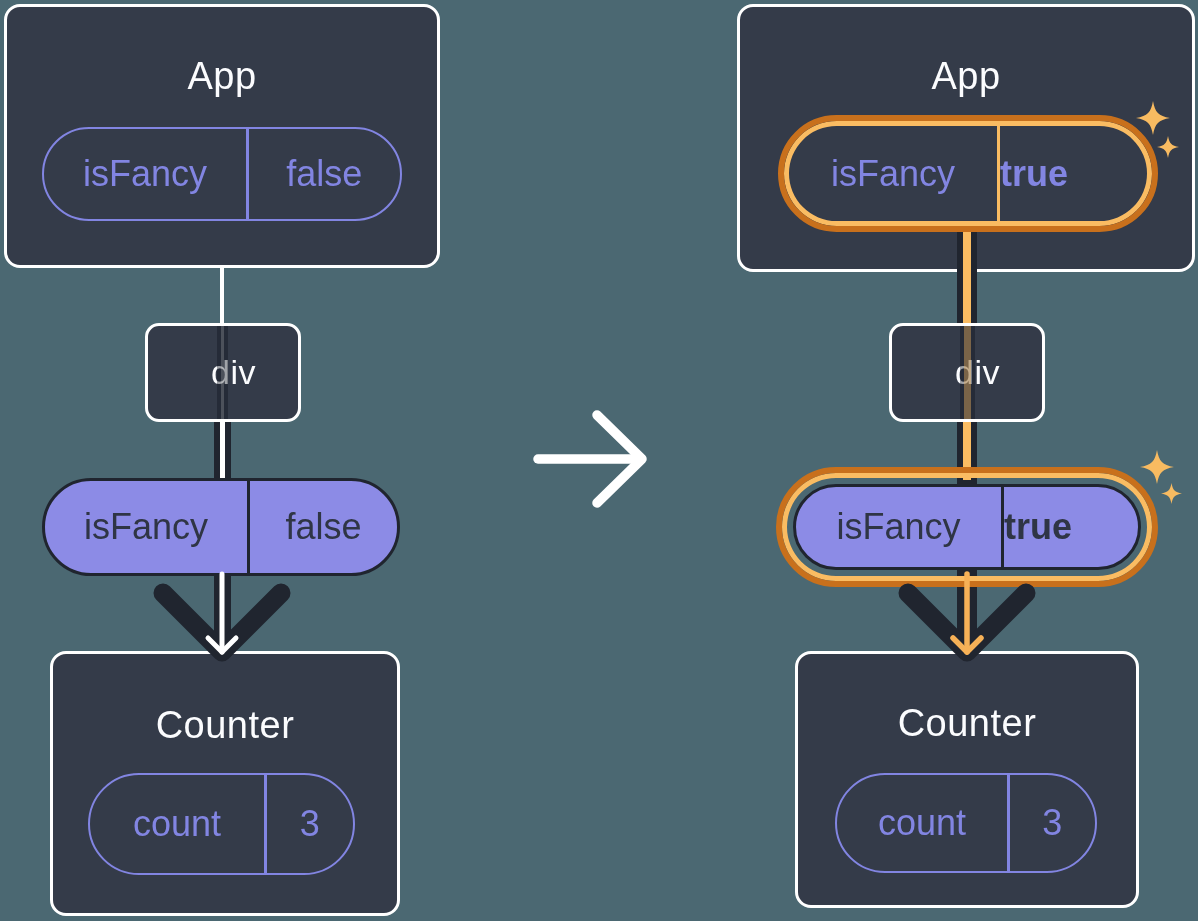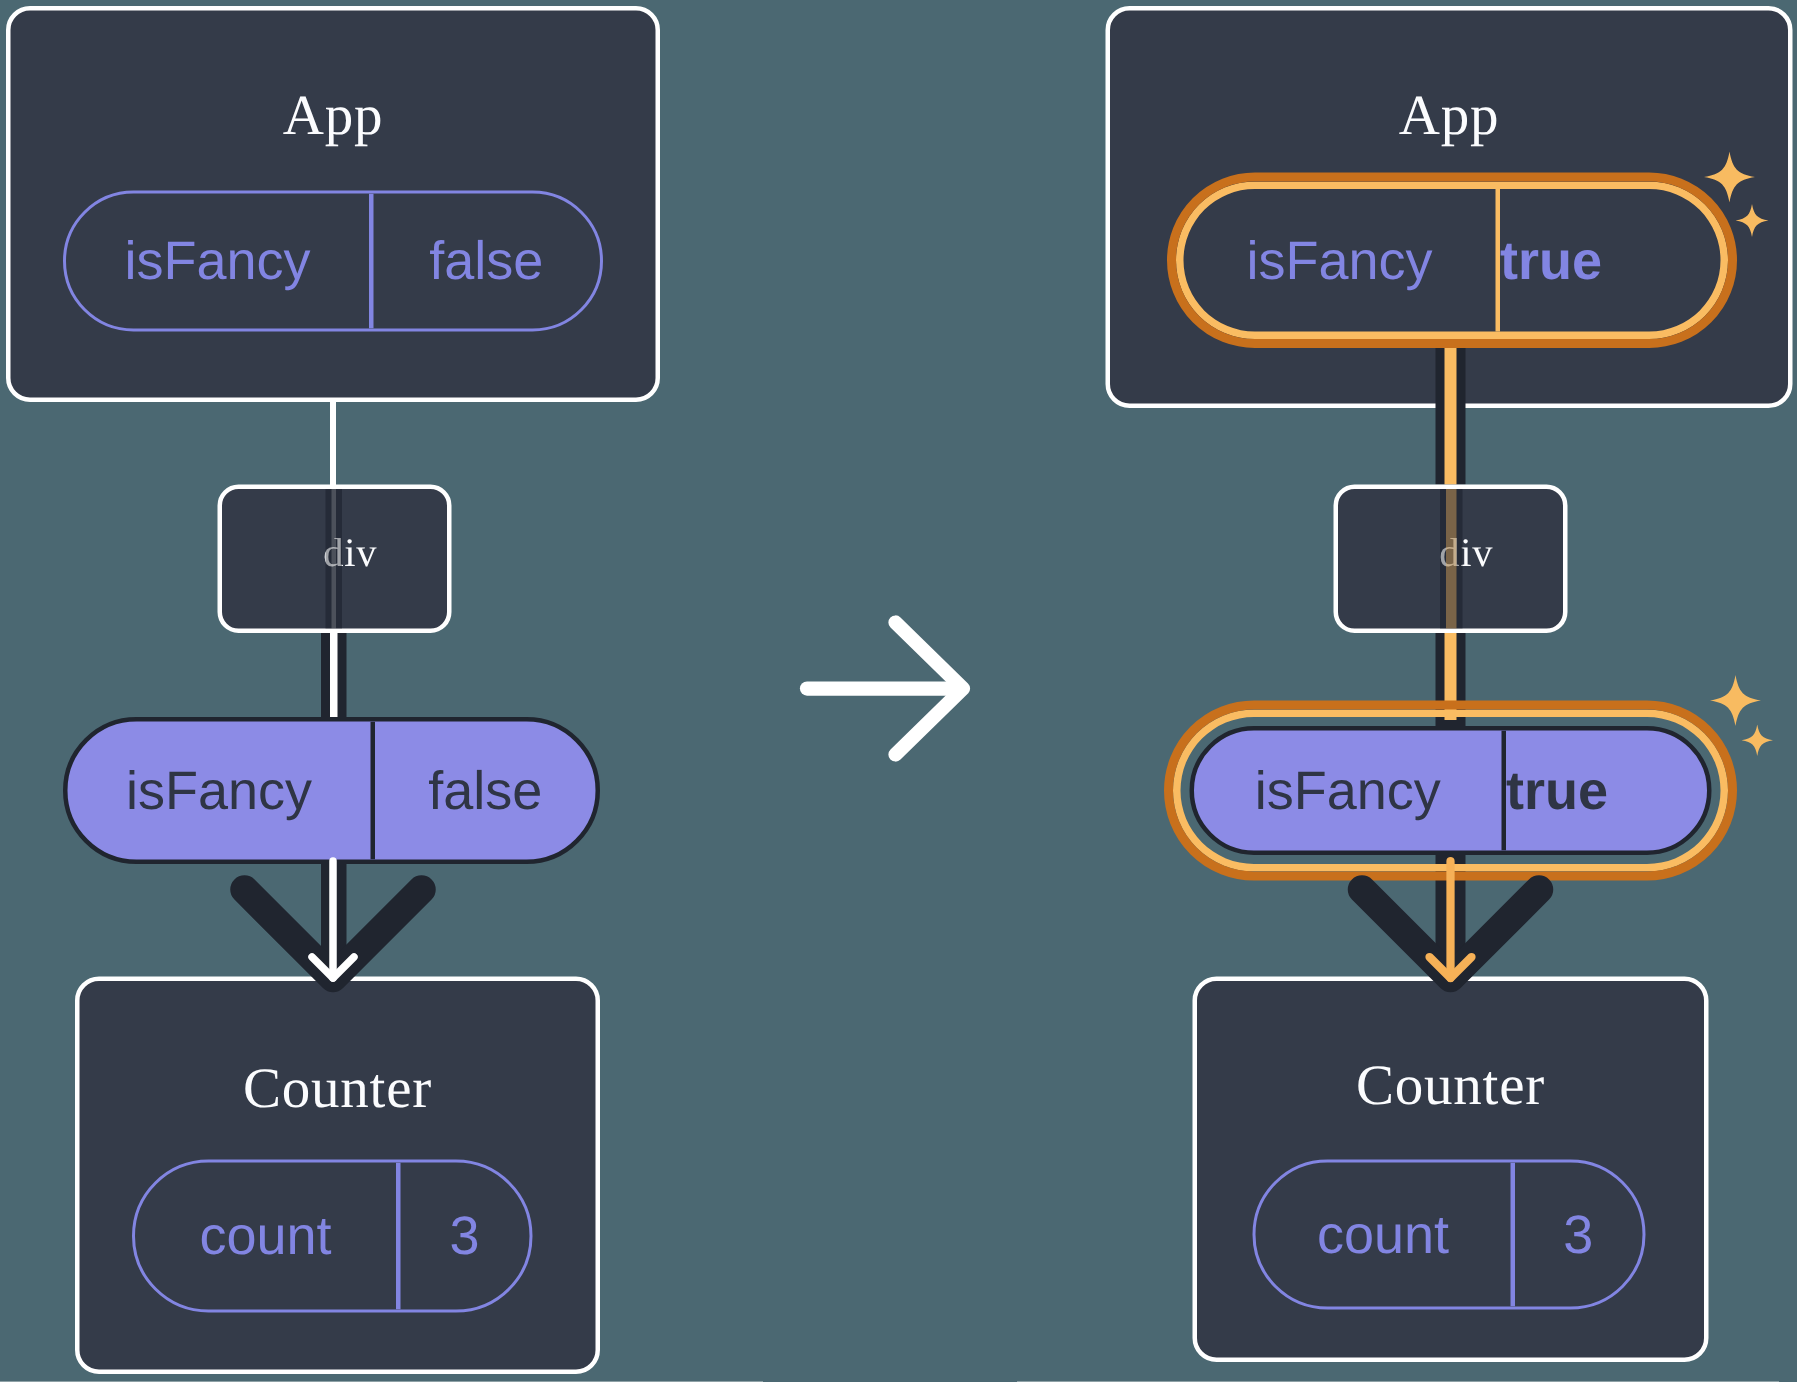--- a/index.html
+++ b/index.html
@@ -11,27 +11,26 @@
     overflow:hidden;
   }
   .abs{position:absolute;box-sizing:border-box;}
 
   
   .node{
     position:absolute;box-sizing:border-box;
     background:var(--c-node_fill,#343b49);
     border:3px solid var(--c-node_border,#fff);
     border-radius:16px;
-    font-family:Liberation Serif, serif;
   }
   .node-title{
     position:absolute;left:0;right:0;text-align:center;
     color:#fbfcfe;font-size:38px;font-weight:500;letter-spacing:.5px;
   }
-  .div-title{font-size:27px;padding-left:21px;}
+  .div-title{font-size:34px;padding-left:21px;}
 
   
   .pill{
     position:absolute;box-sizing:border-box;display:flex;align-items:stretch;
     border-radius:999px;overflow:hidden;
   }
   .pill .cell{
     display:flex;align-items:center;justify-content:center;
     font-size:36px;white-space:nowrap;
   }

